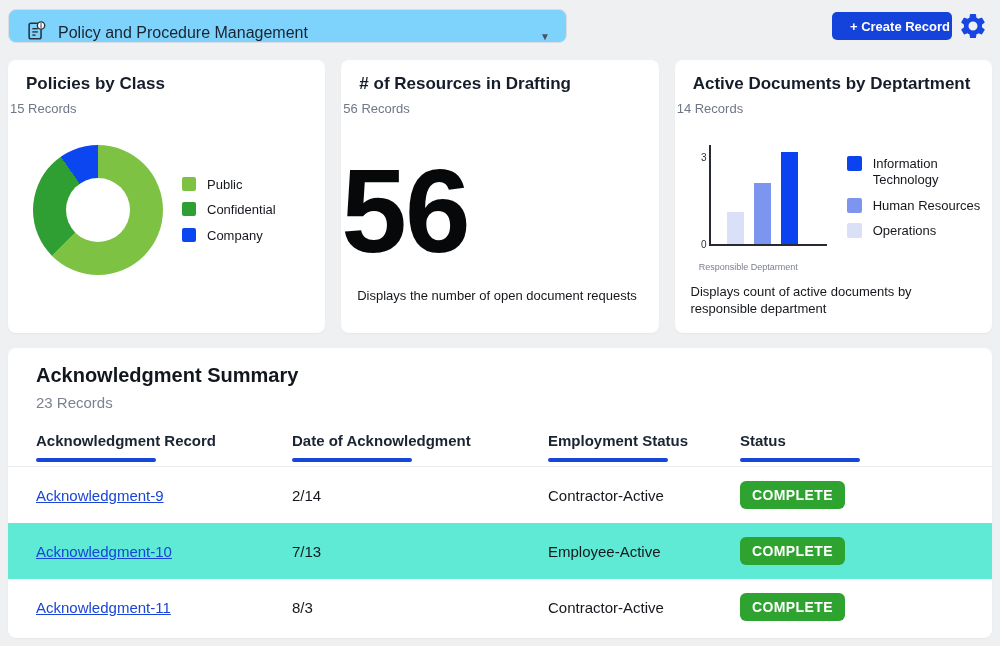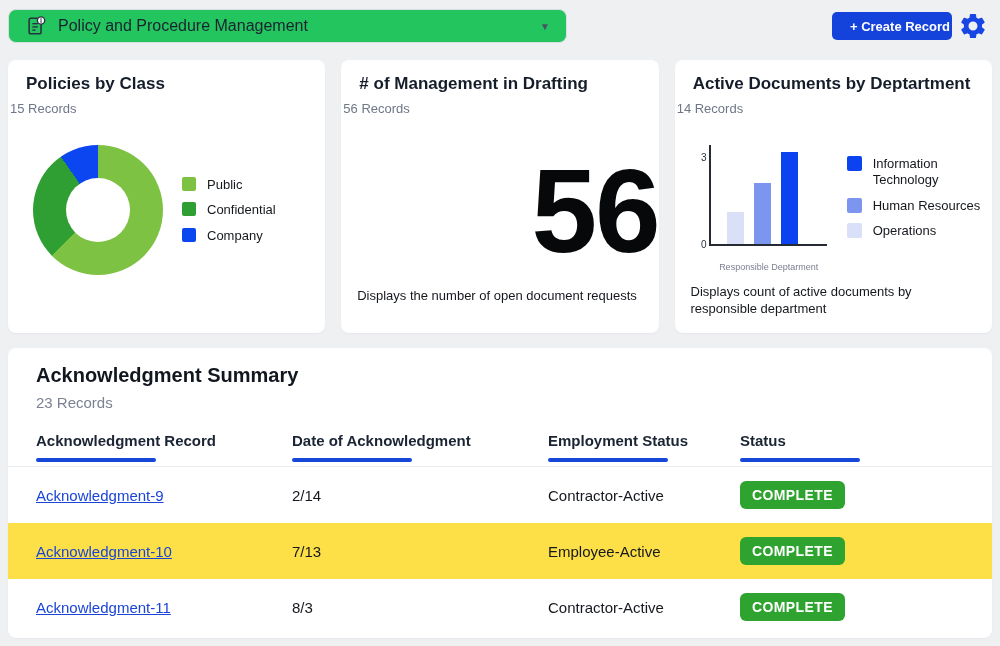--- a/index.html
+++ b/index.html
@@ -7,22 +7,22 @@
   body {
     background: #EEF0F2;
     font-family: "Liberation Sans", sans-serif;
     color: #1A2433;
     position: relative;
   }
 
   
   .selector {
     position: absolute; left: 8px; top: 9px; width: 559px; height: 34px;
-    background: #22c55e; border: 1px solid #DADDE3; border-radius: 8px;
-    display: flex; align-items: center; gap: 11px; padding: 0 16px;
+    background: #7dd3fc; border: 1px solid #DADDE3; border-radius: 8px;
+    display: flex; align-items: flex-end; gap: 11px; padding: 0 16px;
     cursor: pointer;
   }
   .sel-icon { width: 22px; height: 22px; display: inline-flex; }
   .sel-label { font-size: 16px; font-weight: 500; color: #1B2330; }
   .caret { margin-left: auto; font-size: 10px; color: #4A5162; }
 
   .create-btn {
     position: absolute; left: 832px; top: 12px; width: 120px; height: 28px;
     background: #1443DC; color: #fff; border: none; border-radius: 5px;
     font-family: "Liberation Sans", sans-serif;
@@ -45,56 +45,56 @@
   .donut-hole { position: absolute; inset: 33px; background: #fff; border-radius: 50%; }
   .legend { display: flex; flex-direction: column; }
   .legend1 { position: absolute; left: 174px; top: 117px; gap: 9px; }
   .legend-item { display: flex; align-items: flex-start; gap: 11px; }
   .legend-chip { width: 14px; height: 14px; border-radius: 2px; flex: 0 0 auto; }
   .legend-label { font-size: 13px; color: #15181D; line-height: 1.25; }
 
   
   .big-value {
     position: absolute; top: 92px; left: 0; width: 100%;
-    text-align: right; font-size: 118px; font-weight: 700;
+    text-align: left; font-size: 118px; font-weight: 700;
     letter-spacing: -2px; line-height: 1; color: #07080A;
   }
   .card-caption { position: absolute; left: 5%; width: 90%; text-align: left; font-size: 13px; color: #15181D; line-height: 1.3; }
   .caption-mid { top: 228px; }
   .caption-right { top: 224px; }
 
   
   .plot {
     position: absolute; left: 34px; top: 85px; width: 118px; height: 101px;
     border-left: 2px solid #262B33; border-bottom: 2px solid #262B33;
   }
   .bars { position: absolute; inset: 0; display: flex; align-items: flex-end; gap: 10px; padding-left: 16px; }
   .bar { width: 17px; }
   .ytick { position: absolute; width: 14px; text-align: right; font-size: 10px; color: #2B3340; }
-  .xlabel { position: absolute; left: 24px; top: 202px; width: 140px; text-align: center; font-size: 9px; color: #7A8090; }
+  .xlabel { position: absolute; left: 24px; top: 202px; width: 140px; text-align: left; font-size: 9px; color: #7A8090; }
   .legend3 { position: absolute; left: 172px; top: 96px; gap: 9px; }
   .legend3 .legend-chip { width: 15px; height: 15px; }
   .legend3 .legend-label { max-width: 122px; }
 
   
   .summary-card {
     position: absolute; left: 8px; top: 348px; width: 984px; height: 290px;
     background: #fff; border-radius: 8px; box-shadow: 0 1px 2px rgba(20,30,60,.04);
     overflow: hidden;
   }
   .summary-title { position: absolute; left: 28px; top: 16px; font-size: 20px; font-weight: 600; color: #11161F; }
   .summary-records { position: absolute; left: 28px; top: 46px; font-size: 15px; color: #7C8292; }
   .tgrid { display: grid; grid-template-columns: 256px 256px 192px 1fr; padding-left: 28px; }
   .thead { position: absolute; left: 0; right: 0; top: 84px; }
   .th-label { font-size: 15px; font-weight: 600; color: #1A2433; }
   .th-underline { width: 120px; height: 4px; border-radius: 2px; background: #1747D8; margin-top: 9px; }
   .divider { position: absolute; left: 0; right: 0; top: 118px; height: 1px; background: #E8EAEE; }
   .tbody { position: absolute; left: 0; right: 0; top: 119px; }
   .trow { height: 56px; align-items: center; font-size: 15px; color: #15181D; }
-  .trow.stripe { background: #fde047; }
+  .trow.stripe { background: #5eead4; }
   .rec-link { color: #1B44D8; text-decoration: underline; font-weight: 500; cursor: pointer; }
   .badge {
     display: inline-block; background: #2FA32F; color: #fff; font-size: 14px; font-weight: 600;
     letter-spacing: .4px; padding: 6px 12px; border-radius: 6px;
   }
 </style>
 </head>
 <body>
 
 <div class="selector">
@@ -139,21 +139,21 @@
           <span class="legend-label">Confidential</span>
         </div>
         <div class="legend-item">
           <span class="legend-chip" style="background: rgb(11, 70, 240);"></span>
           <span class="legend-label">Company</span>
         </div>
       </div>
   </div>
 
   <div class="card">
-    <div class="card-title"># of Management in Drafting</div>
+    <div class="card-title"># of Resources in Drafting</div>
     <div class="card-records">56 Records</div>
     <div class="big-value">56</div>
     <div class="card-caption caption-mid">Displays the number of open document requests</div>
   </div>
 
   <div class="card">
     <div class="card-title">Active Documents by Deptartment</div>
     <div class="card-records">14 Records</div>
     <div class="plot">
       <div class="bars">

